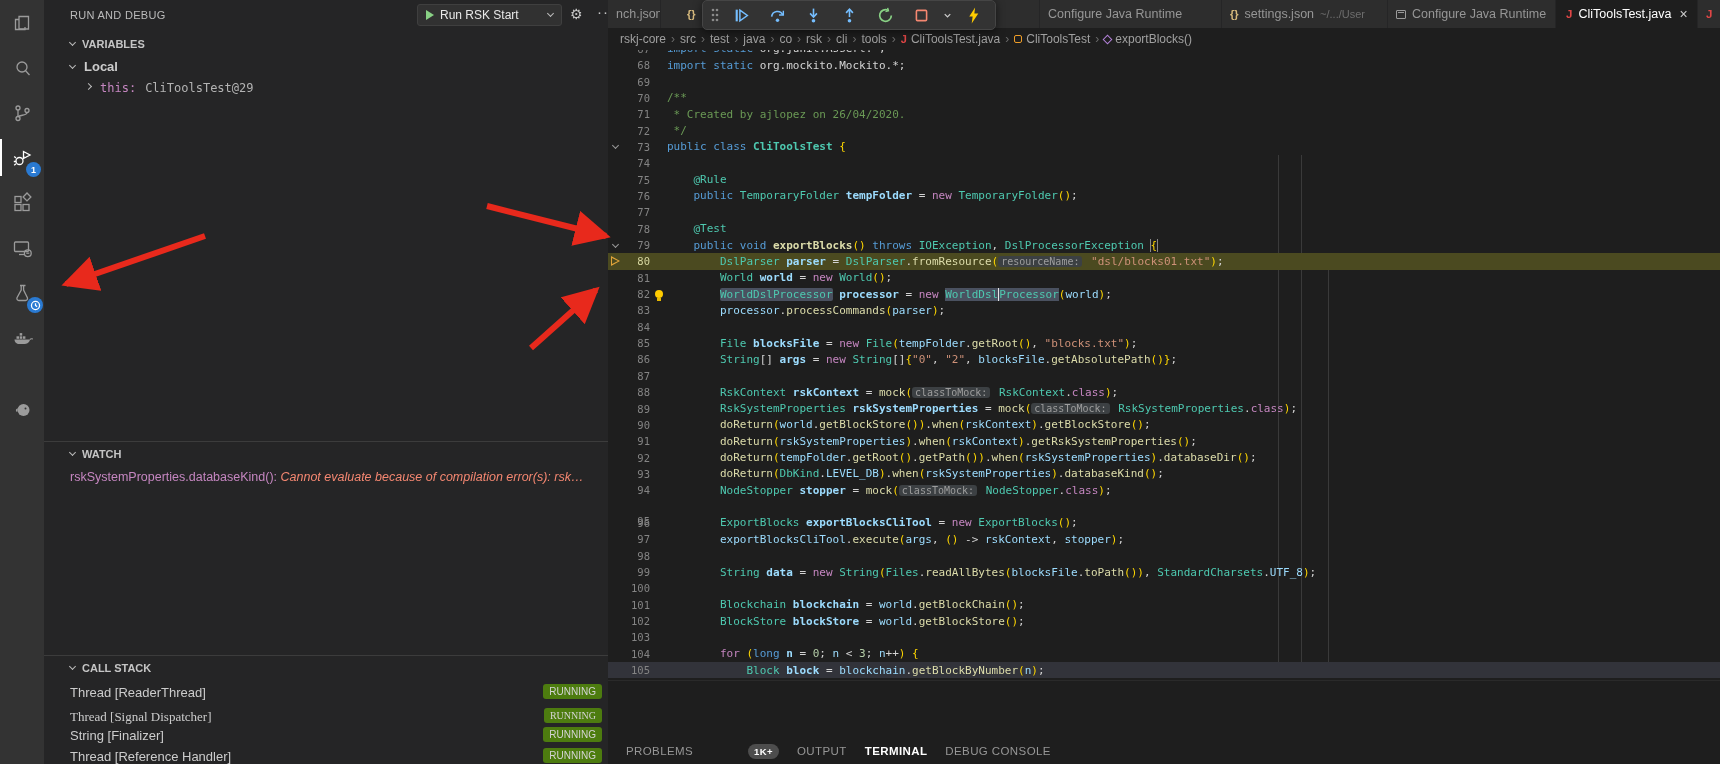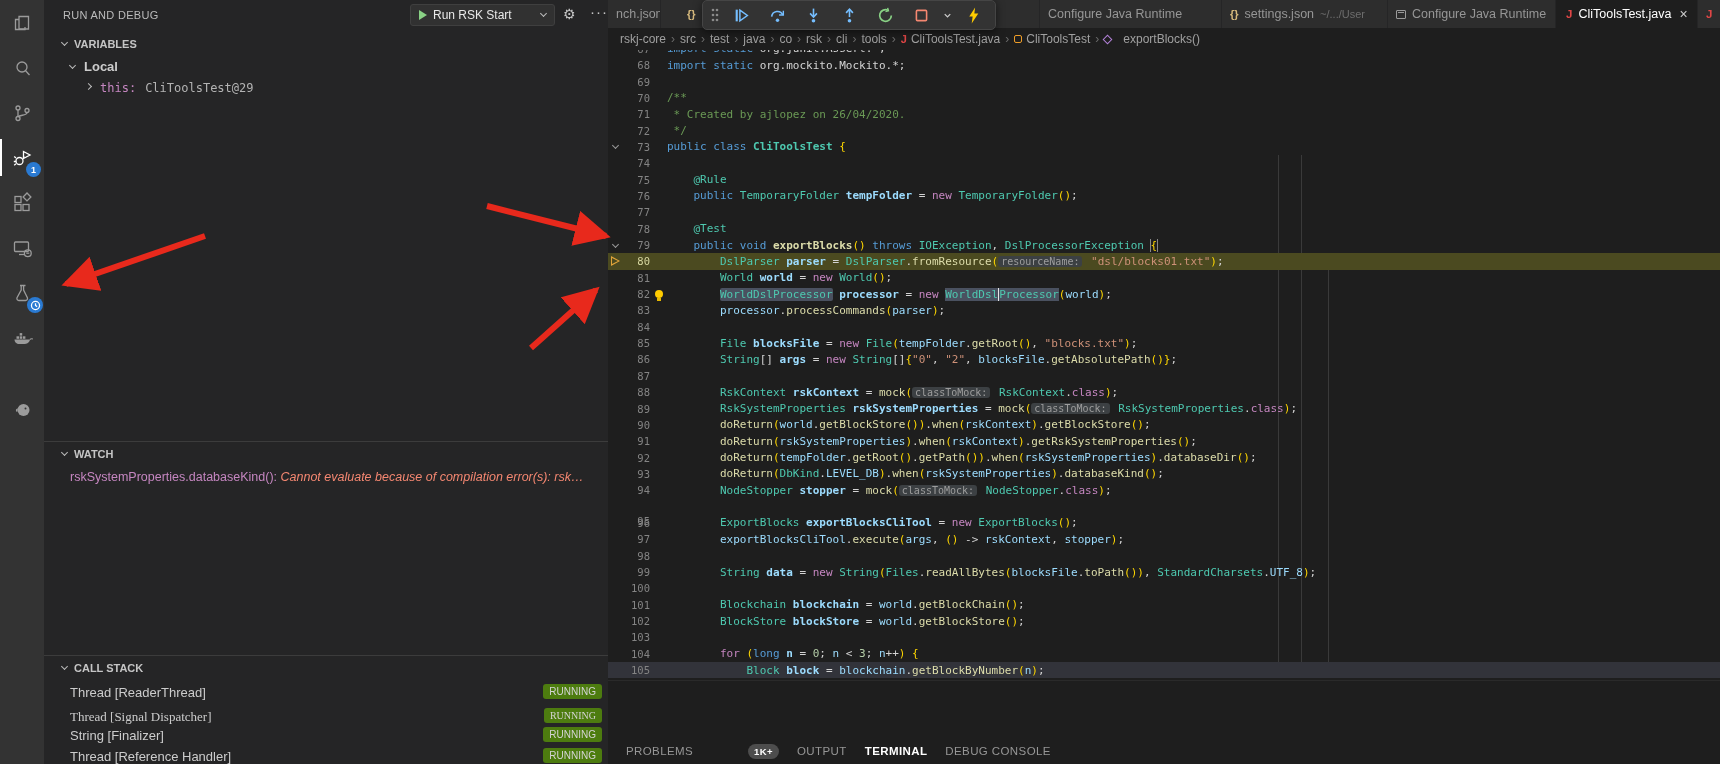--- a/index.html
+++ b/index.html
@@ -14,32 +14,32 @@
   .ab-item.active svg{stroke:#ffffff;}
   .ab-item.active::before{content:"";position:absolute;left:0;top:4px;bottom:4px;width:2px;background:#fff;}
   .ab-item.gap{margin-top:26px;}
   .ab-badge{position:absolute;right:3px;bottom:3px;width:15px;height:15px;border-radius:50%;
             background:#2a7ad2;color:#fff;font-size:9px;display:flex;align-items:center;justify-content:center;font-weight:bold;}
   .ab-clock{position:absolute;right:1px;bottom:2px;width:16px;height:16px;border-radius:50%;background:#2a7ad2;
             display:flex;align-items:center;justify-content:center;}
   .ab-clock svg{stroke:#fff;stroke-width:1.4;}
   
   .sidebar{position:absolute;left:44px;top:0;width:564px;height:764px;background:#252526;z-index:8;color:#cccccc;overflow:hidden;}
-  .sb-header{position:absolute;left:5px;top:0;width:100%;height:30px;}
+  .sb-header{position:absolute;left:12px;top:0;width:100%;height:30px;}
   .sb-title{position:absolute;left:14px;top:9px;font-size:11px;color:#bbbbbb;letter-spacing:.3px;}
   .runbtn{position:absolute;left:361px;top:4px;width:145px;height:22px;background:#313131;border:1px solid #3f3f3f;
           border-radius:3px;color:#e8e8e8;font-size:12px;display:flex;align-items:center;gap:6px;padding:0 8px;
           font-family:"Liberation Sans",sans-serif;cursor:pointer;}
   .runbtn .play{width:0;height:0;border-left:8px solid #89d185;border-top:5px solid transparent;border-bottom:5px solid transparent;}
   .runbtn .lbl{flex:1;text-align:left;white-space:nowrap;}
   .chev{display:inline-block;width:5px;height:5px;border-right:1.4px solid #bbb;border-bottom:1.4px solid #bbb;transform:rotate(45deg);margin-top:-3px;}
   .chev.right{transform:rotate(-45deg);}
   .sb-gear{position:absolute;left:514px;top:6px;font-size:14px;color:#c5c5c5;cursor:pointer;}
   .sb-dots{position:absolute;left:541px;top:3px;font-size:15px;color:#c5c5c5;cursor:pointer;letter-spacing:1px;}
-  .sec-head{position:absolute;left:4px;width:100%;height:20px;display:flex;align-items:center;gap:7px;padding-left:14px;
+  .sec-head{position:absolute;left:12px;width:100%;height:20px;display:flex;align-items:center;gap:7px;padding-left:14px;
             font-size:11px;font-weight:bold;color:#c5c5c5;}
   .divider{position:absolute;left:0;width:100%;height:1px;background:#3c3c3c;}
   .tree-row{position:absolute;left:0;width:100%;height:21px;display:flex;align-items:center;gap:9px;font-size:13px;color:#cccccc;white-space:nowrap;}
   .cs-badge{position:absolute;right:6px;top:2px;background:#4d7c0f;color:#d4d4d4;font-size:10px;border-radius:3px;padding:2px 6px;}
   .watch-line{overflow:hidden;text-overflow:ellipsis;max-width:535px;white-space:nowrap;font-size:12.5px;}
   .watch-expr{color:#c586c0;}
   .watch-err{color:#f48771;font-style:italic;}
   .kw-this{color:#c586c0;}
   .val-dim{color:#b3b3b3;font-family:"DejaVu Sans Mono",monospace;font-size:12px;}
   
@@ -358,21 +358,21 @@
         <span style="display: inline-flex; align-items: center; gap: 4px;">
           <span class="bc-j">J</span>
           <span>CliToolsTest.java</span>
         </span>
         <span class="bc-sep">›</span>
         <span style="display: inline-flex; align-items: center; gap: 4px;">
           <span class="bc-cls"></span>
           <span>CliToolsTest</span>
         </span>
         <span class="bc-sep">›</span>
-        <span style="display: inline-flex; align-items: center; gap: 12px;">
+        <span style="display: inline-flex; align-items: center; gap: 4px;">
           <span class="bc-mth"></span>
           <span>exportBlocks()</span>
         </span>
       </div>
     <div class="panel">
       <div class="panel-tabs" id="paneltabs">
           <div class="ptab">
             <span>PROBLEMS</span>
             <span class="pbadge">1K+</span>
           </div>

